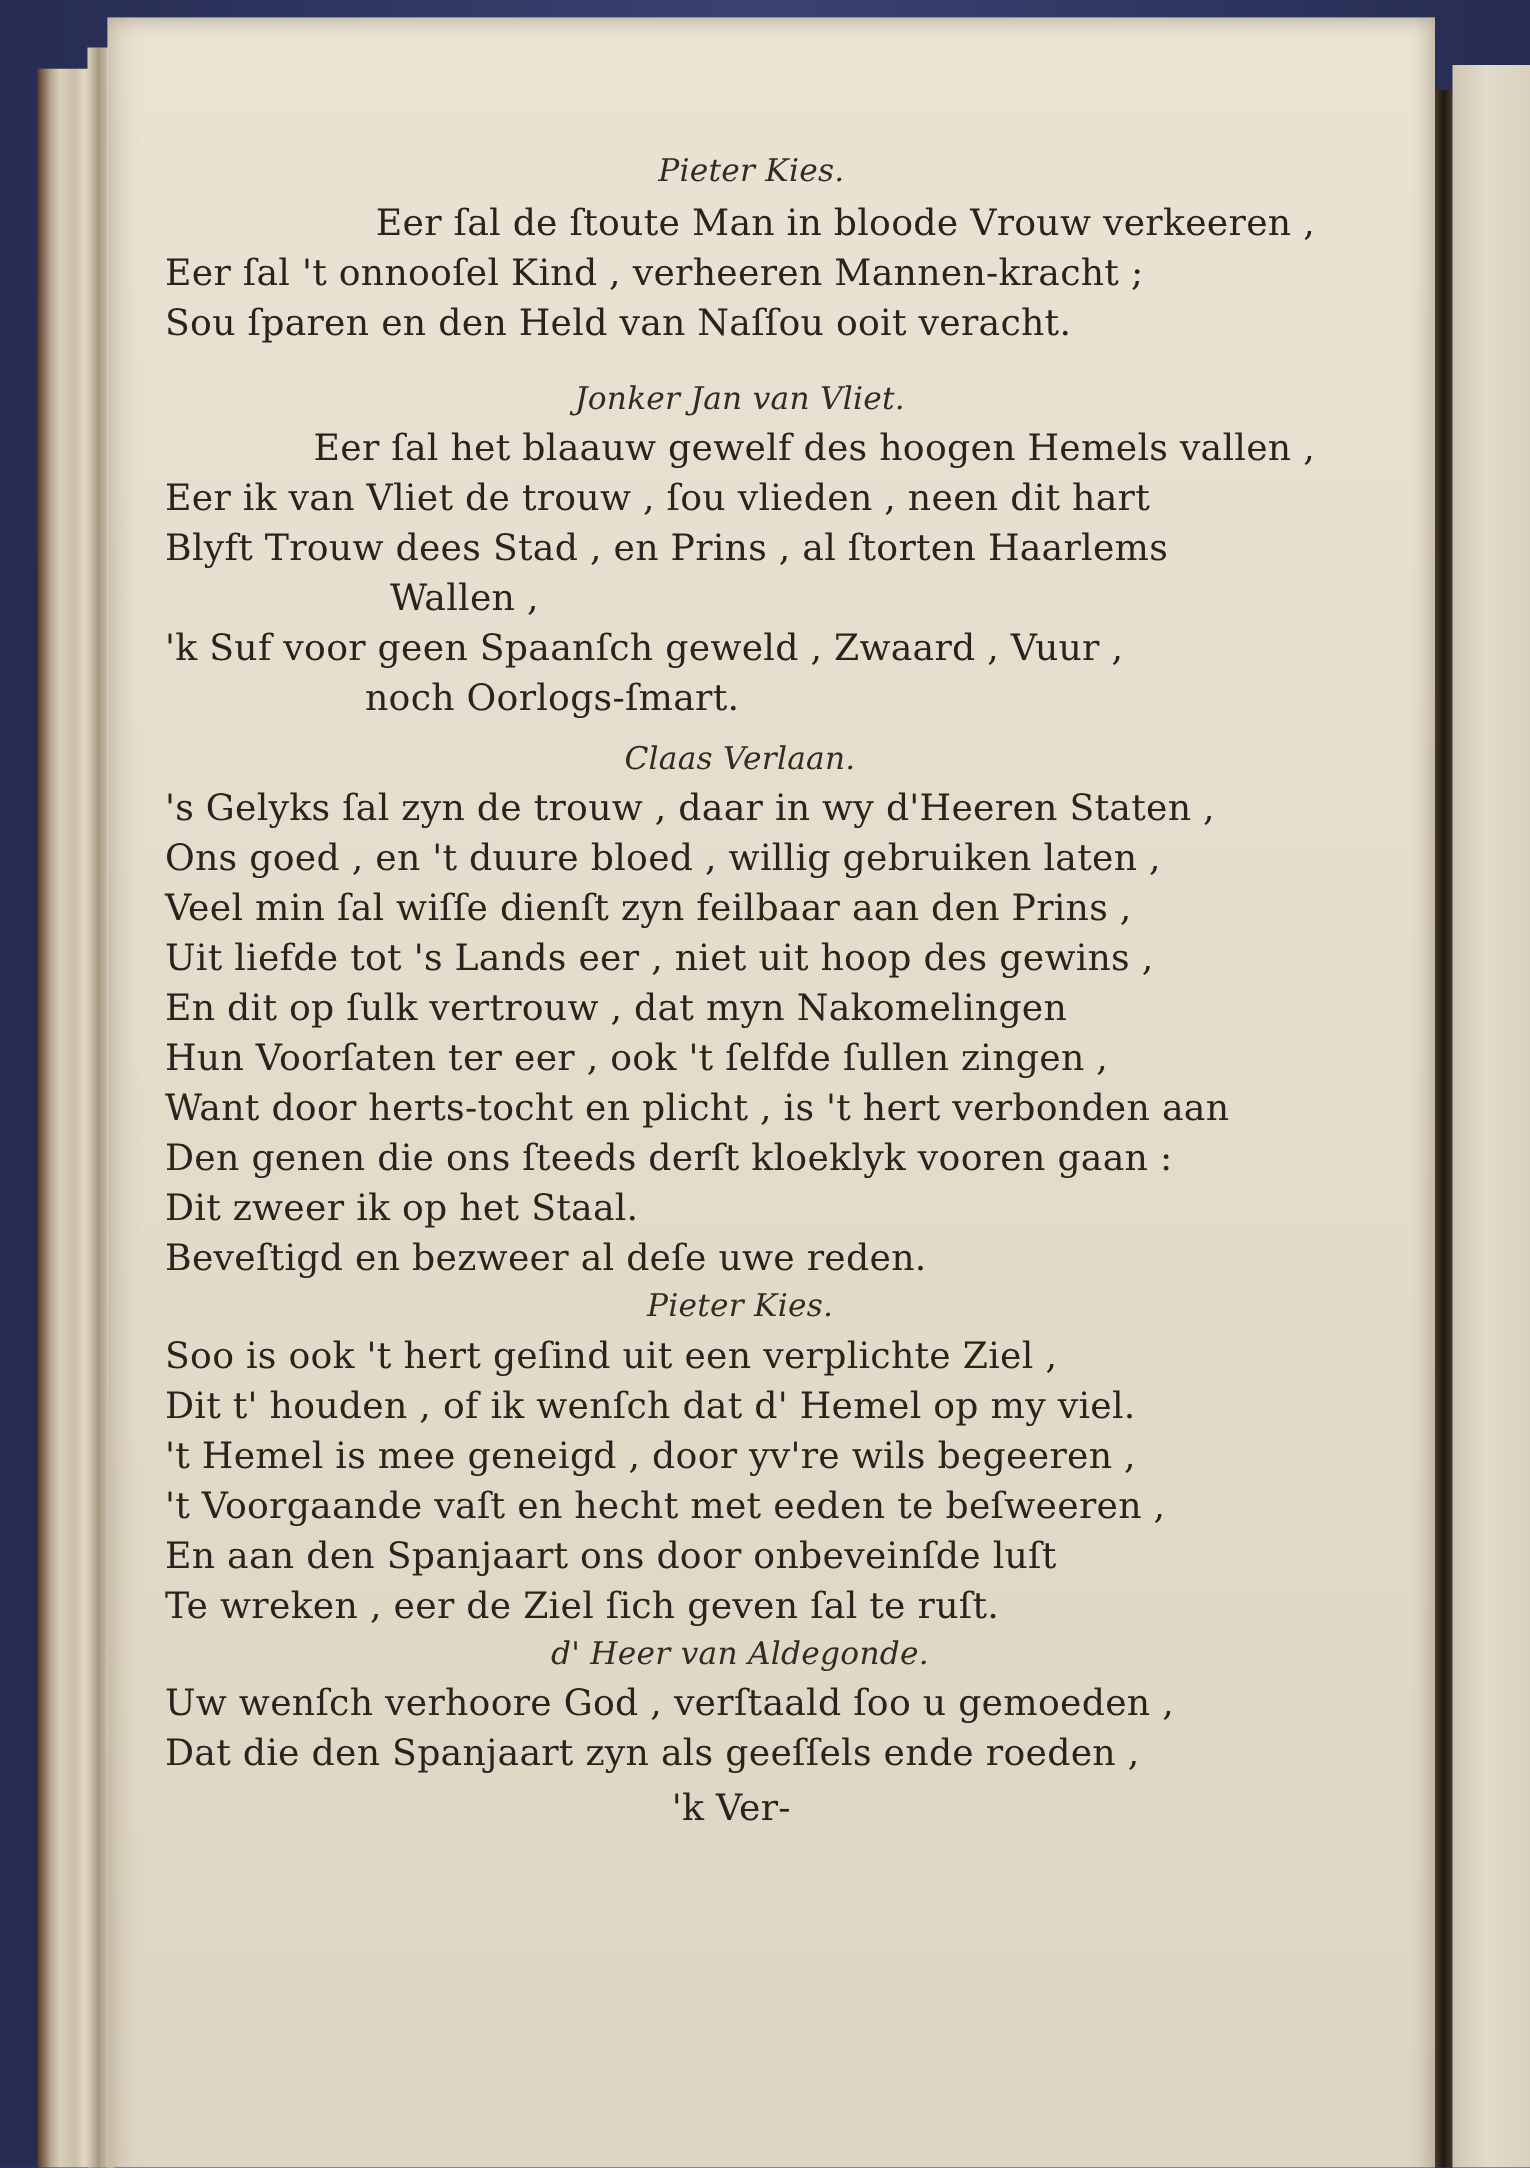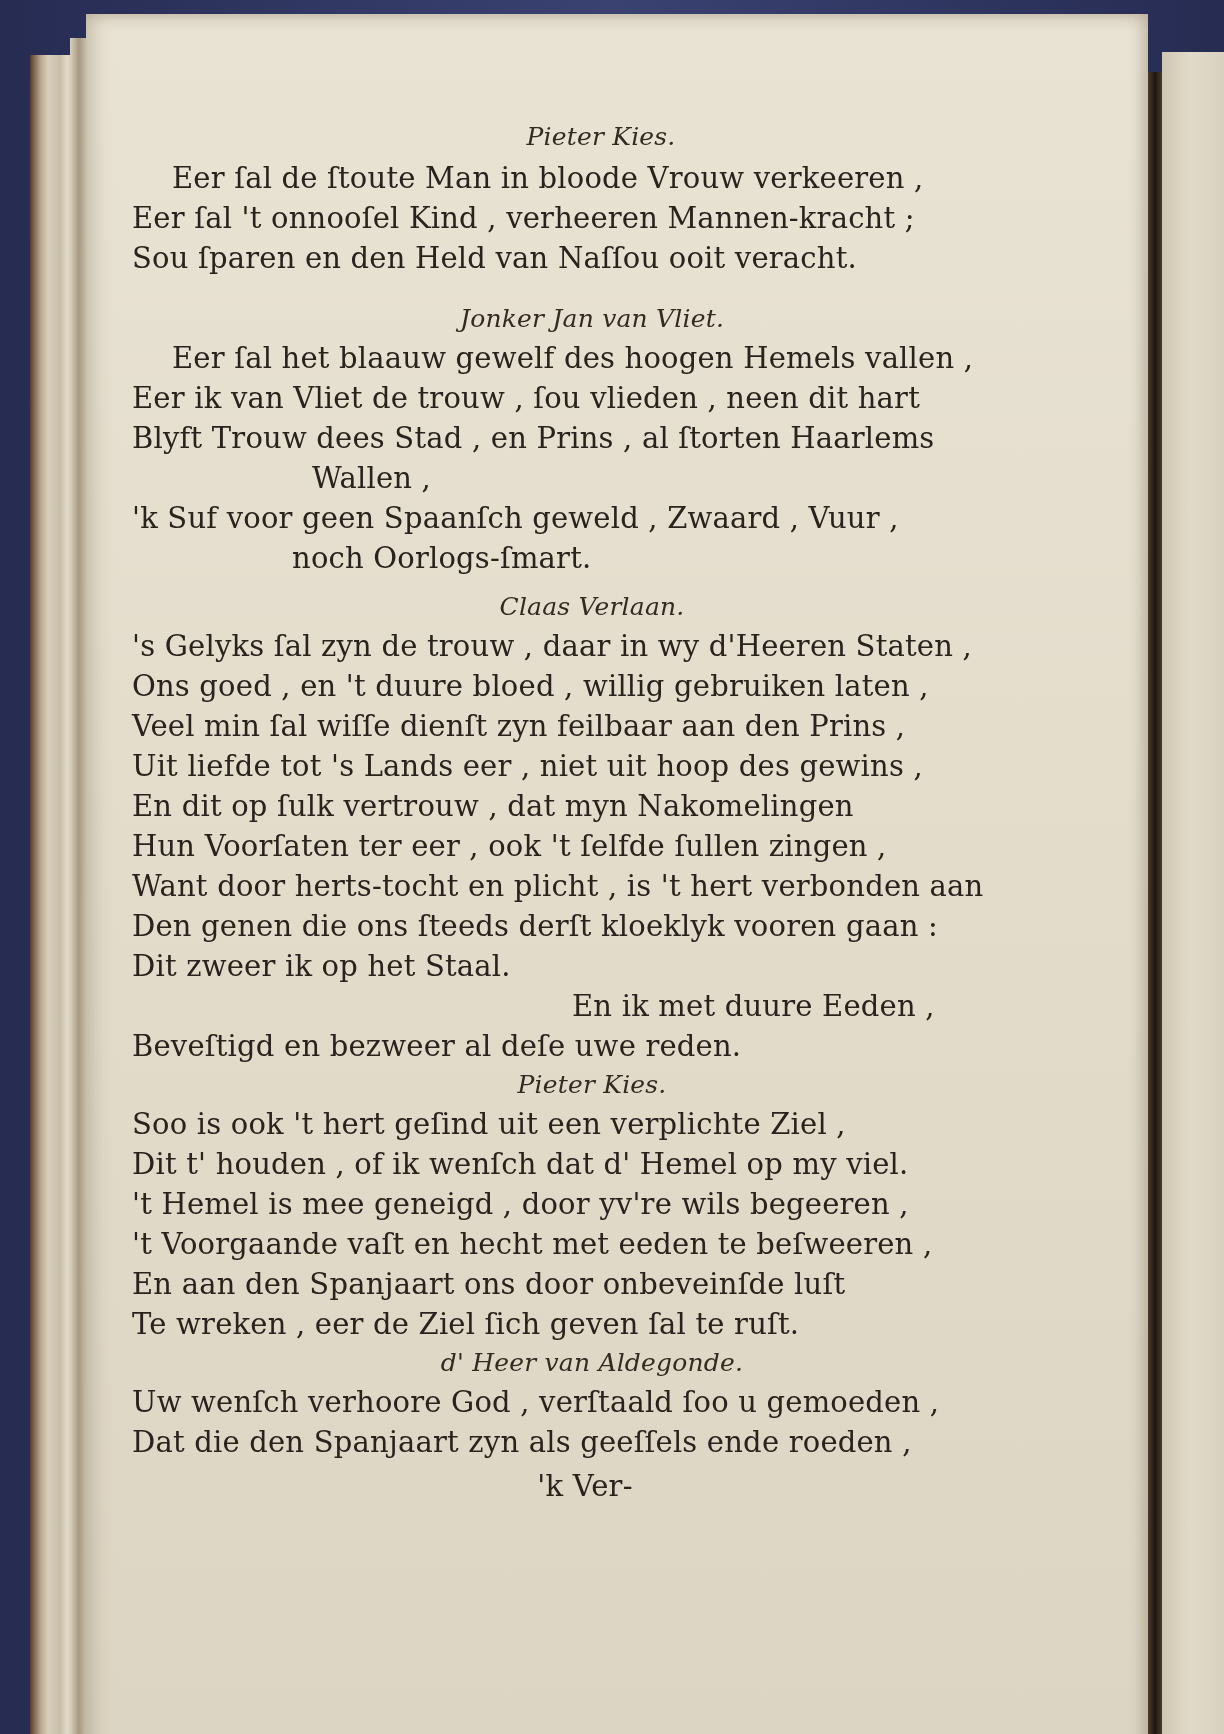--- a/index.html
+++ b/index.html
@@ -38,21 +38,21 @@
       color: #2a231d;
       font-size: 29px;
       line-height: 40px;
       letter-spacing: 0.2px;
     }
     .speaker {
       font-style: italic; font-size: 25px; text-align: center;
       color: #332a22; line-height: 38px;
     }
     .line { white-space: nowrap; }
-    .indent1 { padding-left: 40px; }
+    .indent1 { padding-left: 40px; text-align: right; }
     .indent-cont { padding-left: 180px; }
     .indent-right { padding-left: 440px; }
     .catch { text-align: center; padding-right: 14px; margin-top: 4px; }
     .sp-pk1 { margin-bottom: 2px; padding-left: 18px; }
     .gap { height: 22px; }
     .gap-s { height: 10px; }
   </style>
 </head>
 <body>
 
@@ -84,21 +84,20 @@
   <div class="line">'s Gelyks ſal zyn de trouw , daar in wy d'Heeren Staten ,</div>
   <div class="line">Ons goed , en 't duure bloed , willig gebruiken laten ,</div>
   <div class="line">Veel min ſal wiſſe dienſt zyn feilbaar aan den Prins ,</div>
   <div class="line">Uit liefde tot 's Lands eer , niet uit hoop des gewins ,</div>
   <div class="line">En dit op ſulk vertrouw , dat myn Nakomelingen</div>
   <div class="line">Hun Voorſaten ter eer , ook 't ſelfde ſullen zingen ,</div>
   <div class="line">Want door herts-tocht en plicht , is 't hert verbonden aan</div>
   <div class="line">Den genen die ons ſteeds derſt kloeklyk vooren gaan :</div>
   <div class="line">Dit zweer ik op het Staal.</div>
 
-  <div class="line indent-right">En ik met duure Eeden ,</div>
   <div class="line">Beveſtigd en bezweer al deſe uwe reden.</div>
 
   <div class="speaker">Pieter Kies.</div>
   <div class="line">Soo is ook 't hert geſind uit een verplichte Ziel ,</div>
   <div class="line">Dit t' houden , of ik wenſch dat d' Hemel op my viel.</div>
 
   <div class="line">'t Hemel is mee geneigd , door yv're wils begeeren ,</div>
   <div class="line">'t Voorgaande vaſt en hecht met eeden te beſweeren ,</div>
   <div class="line">En aan den Spanjaart ons door onbeveinſde luſt</div>
   <div class="line">Te wreken , eer de Ziel ſich geven ſal te ruſt.</div>

